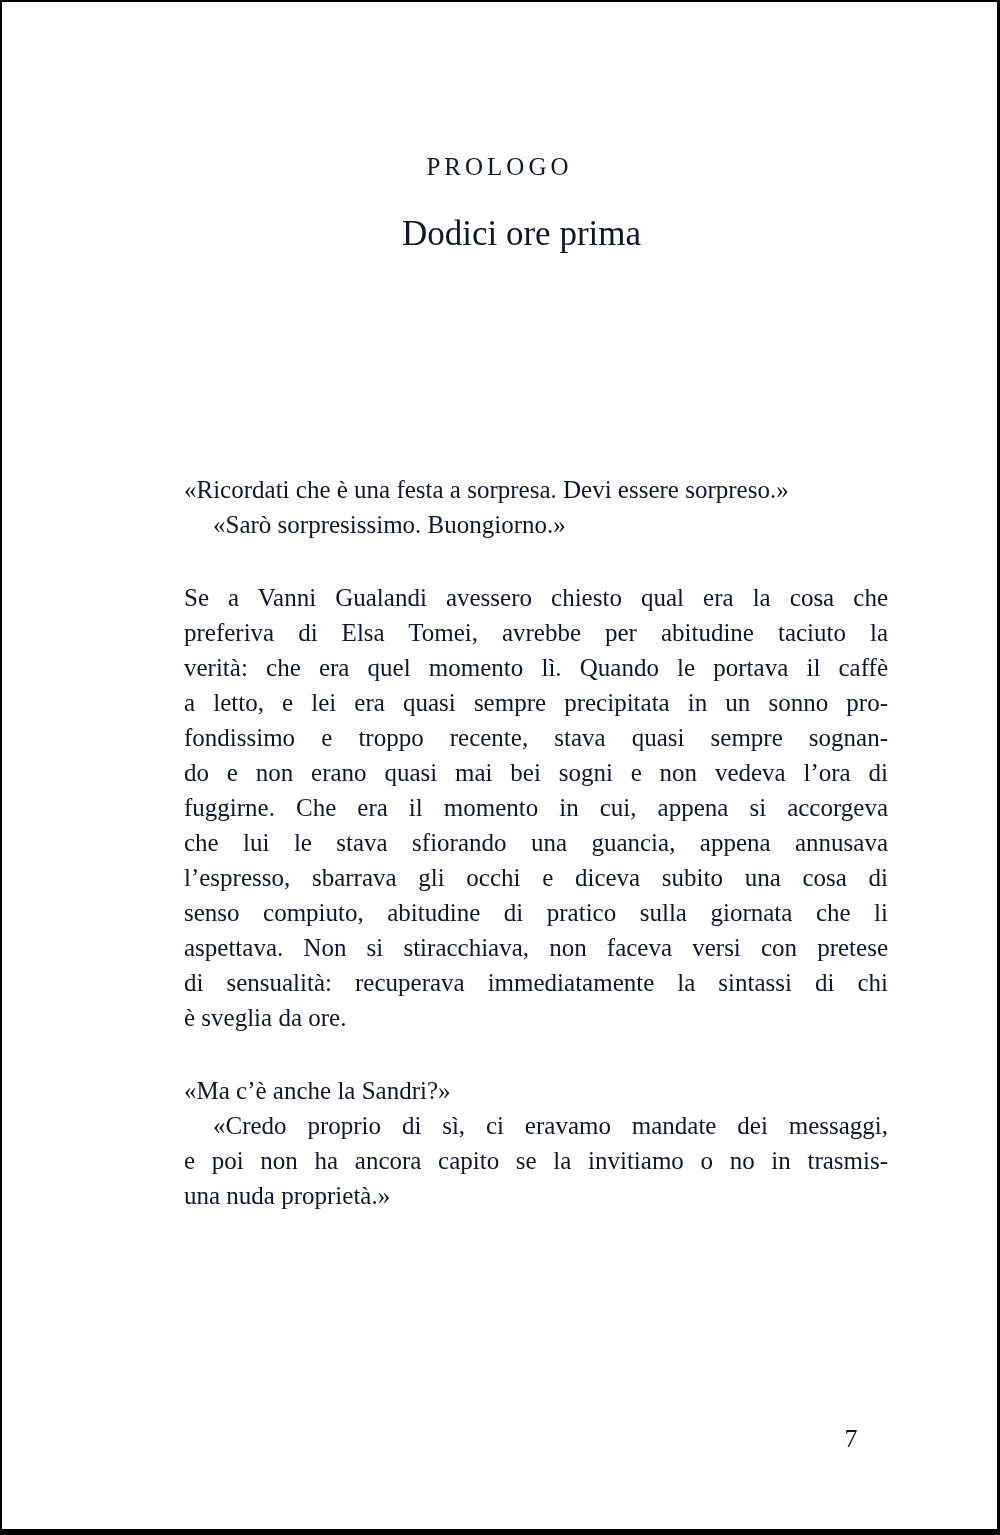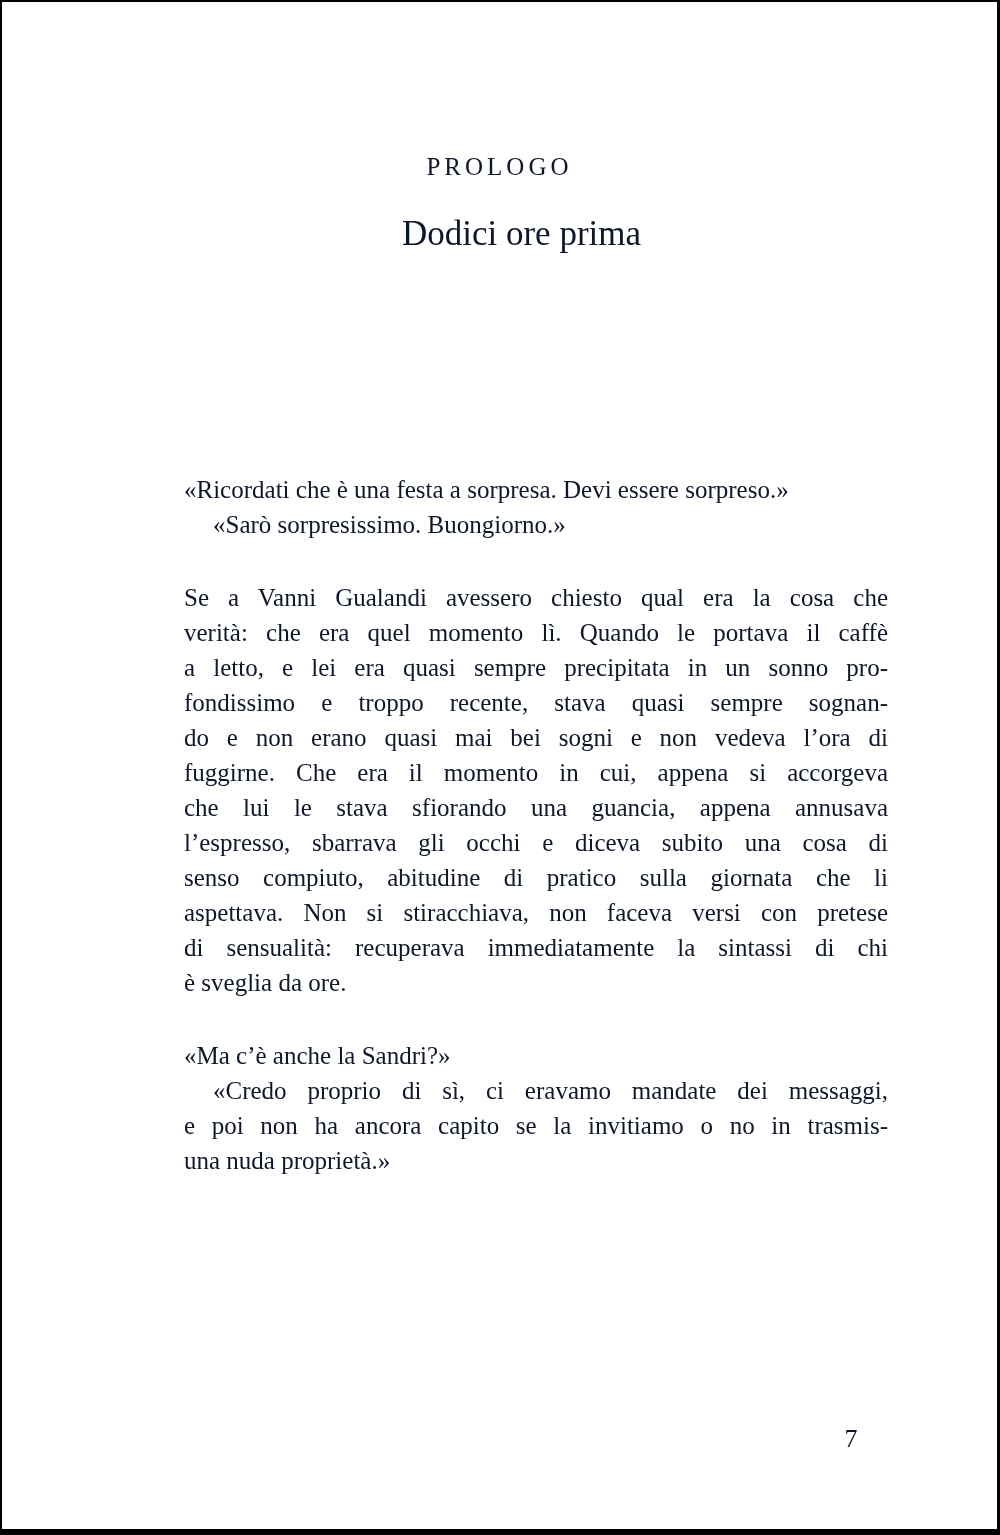--- a/index.html
+++ b/index.html
@@ -87,20 +87,21 @@
     <div class="para">
       <div class="line plain">«Ricordati che è una festa a sorpresa. Devi essere sorpreso.»</div>
     </div>
 
     <div class="para">
       <div class="line plain indent">«Sarò sorpresissimo. Buongiorno.»</div>
     </div>
 
     <div class="para gap-before">
       <div class="line">Se a Vanni Gualandi avessero chiesto qual era la cosa che</div>
+      <div class="line">preferiva di Elsa Tomei, avrebbe per abitudine taciuto la</div>
       <div class="line">verità: che era quel momento lì. Quando le portava il caffè</div>
       <div class="line">a letto, e lei era quasi sempre precipitata in un sonno pro-</div>
       <div class="line">fondissimo e troppo recente, stava quasi sempre sognan-</div>
       <div class="line">do e non erano quasi mai bei sogni e non vedeva l’ora di</div>
       <div class="line">fuggirne. Che era il momento in cui, appena si accorgeva</div>
       <div class="line">che lui le stava sfiorando una guancia, appena annusava</div>
       <div class="line">l’espresso, sbarrava gli occhi e diceva subito una cosa di</div>
       <div class="line">senso compiuto, abitudine di pratico sulla giornata che li</div>
       <div class="line">aspettava. Non si stiracchiava, non faceva versi con pretese</div>
       <div class="line">di sensualità: recuperava immediatamente la sintassi di chi</div>

